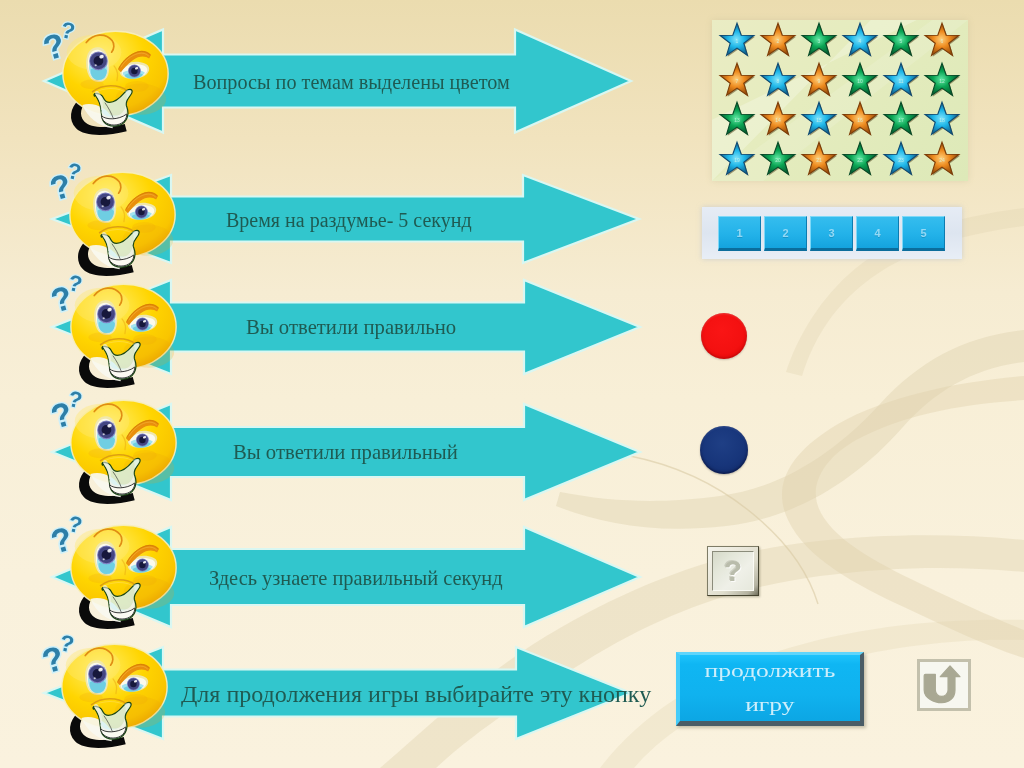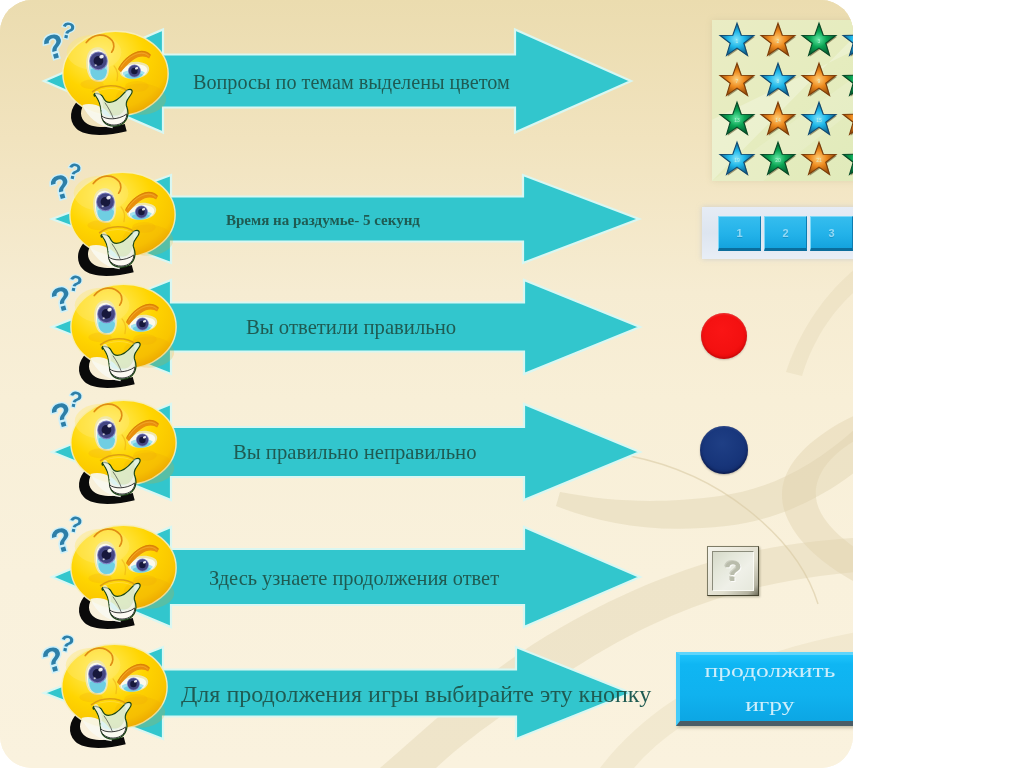--- a/index.html
+++ b/index.html
@@ -1,19 +1,19 @@
 <!DOCTYPE html>
 <html><head>
 <meta charset="utf-8">
 <title>slide</title>
 <style>
   html,body{margin:0;padding:0;}
   body{width:1024px;height:768px;overflow:hidden;font-family:"Liberation Serif",serif;}
-  #slide{position:relative;width:853px;height:768px;overflow:hidden;
-         background:linear-gradient(180deg,#ebdcaf 0%,#f1e3be 18%,#f6ecd2 38%,#f8efd7 52%,#f9f1dc 75%,#faf2de 100%);border-radius:32px;}
+  #slide{position:relative;width:1024px;height:768px;overflow:hidden;
+         background:linear-gradient(180deg,#ebdcaf 0%,#f1e3be 18%,#f6ecd2 38%,#f8efd7 52%,#f9f1dc 75%,#faf2de 100%);}
   .bgsvg{position:absolute;left:0;top:0;width:1024px;height:768px;}
   .arrow{position:absolute;}
   .label{position:absolute;color:#1f5b52;white-space:nowrap;font-family:"Liberation Serif",serif;}
   .face{position:absolute;}
 </style>
 </head>
 <body>
 
 <div id="slide">
 
@@ -67,24 +67,24 @@
       <svg class="arrow" style="left:0;top:0;width:1024px;height:768px;position:absolute;overflow:visible" viewBox="0 0 1024 768">
         <path d="M52,452 L171,404 L171,427 L524,427 L524,404 L640,452 L524,500 L524,477 L171,477 L171,500 Z" fill="#32c6cd" stroke="#d9f7f2" stroke-width="2.2" stroke-linejoin="miter"></path>
       </svg>
       <svg class="arrow" style="left:0;top:0;width:1024px;height:768px;position:absolute;overflow:visible" viewBox="0 0 1024 768">
         <path d="M52,577 L171,527 L171,549 L524,549 L524,527 L640,577 L524,627 L524,605 L171,605 L171,627 Z" fill="#32c6cd" stroke="#d9f7f2" stroke-width="2.2" stroke-linejoin="miter"></path>
       </svg>
       <svg class="arrow" style="left:0;top:0;width:1024px;height:768px;position:absolute;overflow:visible" viewBox="0 0 1024 768">
         <path d="M44,693 L163,647 L163,669.5 L516,669.5 L516,647 L631,693 L516,739 L516,716.5 L163,716.5 L163,739 Z" fill="#32c6cd" stroke="#d9f7f2" stroke-width="2.2" stroke-linejoin="miter"></path>
       </svg>
       <div class="label" style="left:193px;top:69.688px;font-size:20.2px;line-height:24.24px;">Вопросы по темам выделены цветом</div>
-      <div class="label" style="left:226px;top:207.576px;font-size:15px;line-height:24.479999999999997px;font-weight:bold;">Время на раздумье- 5 секунд</div>
+      <div class="label" style="left:226px;top:207.576px;font-size:20px;line-height:24.479999999999997px;">Время на раздумье- 5 секунд</div>
       <div class="label" style="left:246px;top:315.408px;font-size:20.7px;line-height:24.84px;">Вы ответили правильно</div>
-      <div class="label" style="left:233px;top:440.408px;font-size:20.7px;line-height:24.84px;">Вы правильно неправильно</div>
-      <div class="label" style="left:209px;top:565.576px;font-size:20.4px;line-height:24.479999999999997px;">Здесь узнаете продолжения ответ</div>
+      <div class="label" style="left:233px;top:440.408px;font-size:20.7px;line-height:24.84px;">Вы ответили правильный</div>
+      <div class="label" style="left:209px;top:565.576px;font-size:20.4px;line-height:24.479999999999997px;">Здесь узнаете правильный секунд</div>
       <div class="label" style="left:181px;top:681.8px;font-size:24px;line-height:24px;">Для продолжения игры выбирайте эту кнопку</div>
       <div class="face" style="left:57px;top:23px;width:117px;height:120.9px;">
         <svg width="117" height="120.9" viewBox="0 0 120 124" style="display:block;overflow:visible">
           <use href="#thinkFace"></use>
         </svg>
       </div>
       <div class="face" style="left:42px;top:22px;width:45.5px;height:36.75px;">
         <svg width="45.5" height="36.75" viewBox="0 0 52 42" style="display:block;overflow:visible">
           <use href="#qmarks"></use>
         </svg>

